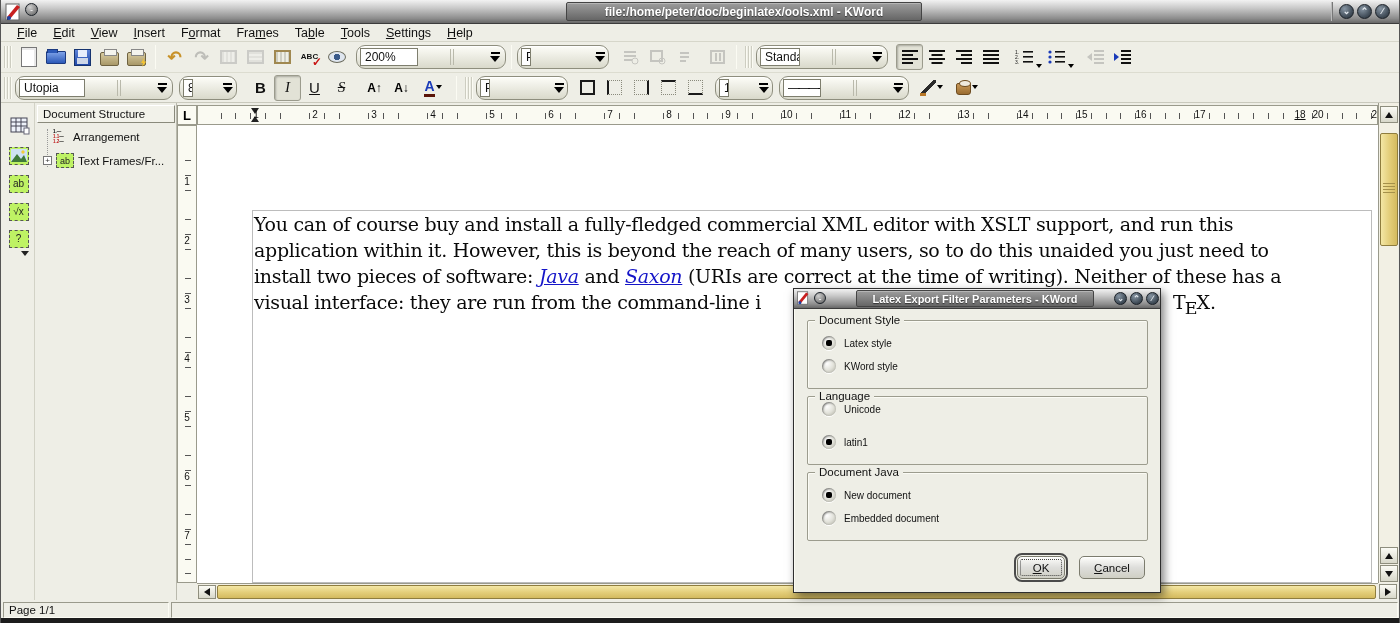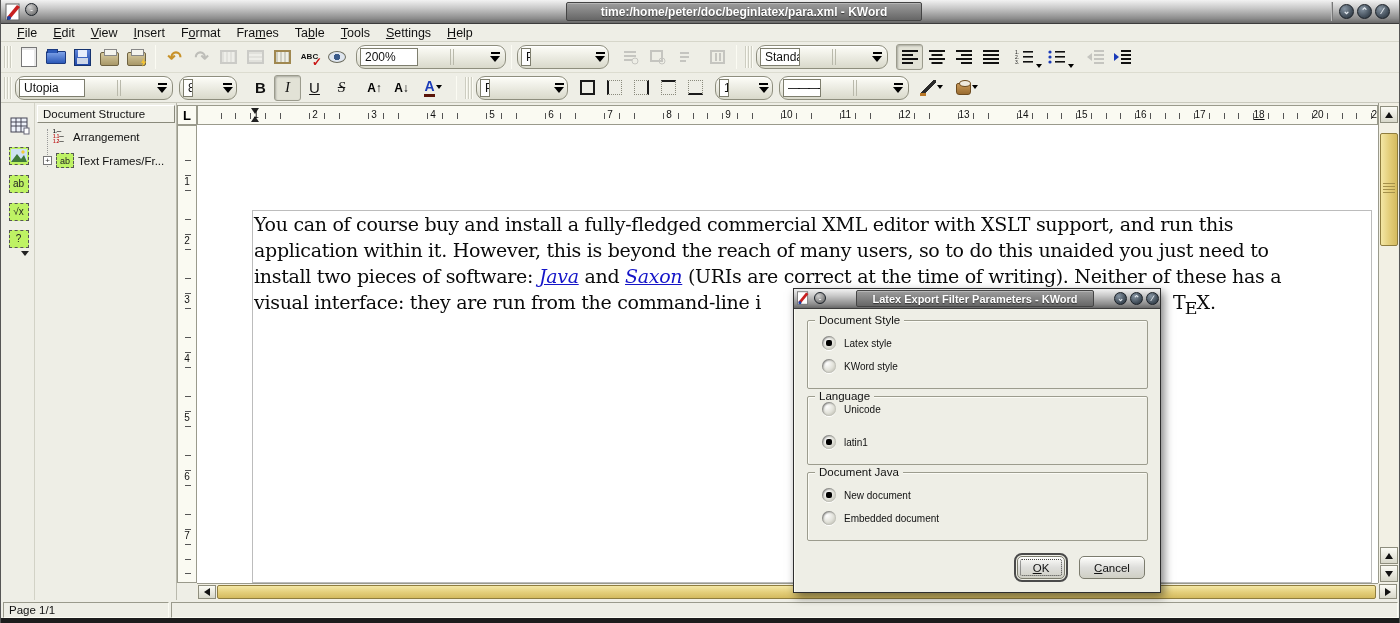--- a/index.html
+++ b/index.html
@@ -166,21 +166,21 @@
 <div id="win">
 
   <div class="titlebar metal">
     <svg class="app-ico" viewBox="0 0 18 18">
       <rect x="2" y="1" width="13" height="16" fill="#fff" stroke="#666"></rect>
       <polygon points="3,14 13,2 16,4 6,16" fill="#c82020"></polygon>
       <polygon points="3,14 6,16 3,17" fill="#222"></polygon>
       <circle cx="5" cy="15" r="2" fill="#2040a0"></circle>
     </svg>
     <span class="wbtn wbtn-sm menu-circ" style="left:24px">-</span>
-    <div class="title-inset" style="left:565px; width:356px;">time:/home/peter/doc/beginlatex/para.xml - KWord</div>
+    <div class="title-inset" style="left:565px; width:356px;">file:/home/peter/doc/beginlatex/ools.xml - KWord</div>
     <div style="position:absolute; left:1330px; top:2px; width:2px; height:19px; background:#777; border-left:1px solid #bbb;"></div>
     <span class="wbtn" style="left:1338px">⌄</span>
     <span class="wbtn" style="left:1356px">⌃</span>
     <span class="wbtn" style="left:1374px">∕</span>
   </div>
 
   <div class="menubar">
     <span class="mitem"><span></span><u>F</u><span>ile</span></span>
     <span class="mitem"><span></span><u>E</u><span>dit</span></span>
     <span class="mitem"><span></span><u>V</u><span>iew</span></span>
@@ -532,21 +532,21 @@
         <span class="rnum" style="left: 465px;">8</span>
         <span class="rnum" style="left: 524px;">9</span>
         <span class="rnum" style="left: 583px;">10</span>
         <span class="rnum" style="left: 642px;">11</span>
         <span class="rnum" style="left: 701px;">12</span>
         <span class="rnum" style="left: 760px;">13</span>
         <span class="rnum" style="left: 819px;">14</span>
         <span class="rnum" style="left: 878px;">15</span>
         <span class="rnum" style="left: 937px;">16</span>
         <span class="rnum" style="left: 996px;">17</span>
-        <span class="rnum" style="left: 1055px; text-decoration: underline;">18</span>
+        <span class="rnum" style="left: 1096px; text-decoration: underline;">18</span>
         <span class="rnum" style="left: 1114px;">20</span>
         <span class="rnum" style="left: 1173px;">20</span>
       </div>
     <div class="vruler">
         <span class="vnum" style="top: 50px;">1</span>
         <span class="vnum" style="top: 109px;">2</span>
         <span class="vnum" style="top: 168px;">3</span>
         <span class="vnum" style="top: 227px;">4</span>
         <span class="vnum" style="top: 286px;">5</span>
         <span class="vnum" style="top: 345px;">6</span>

